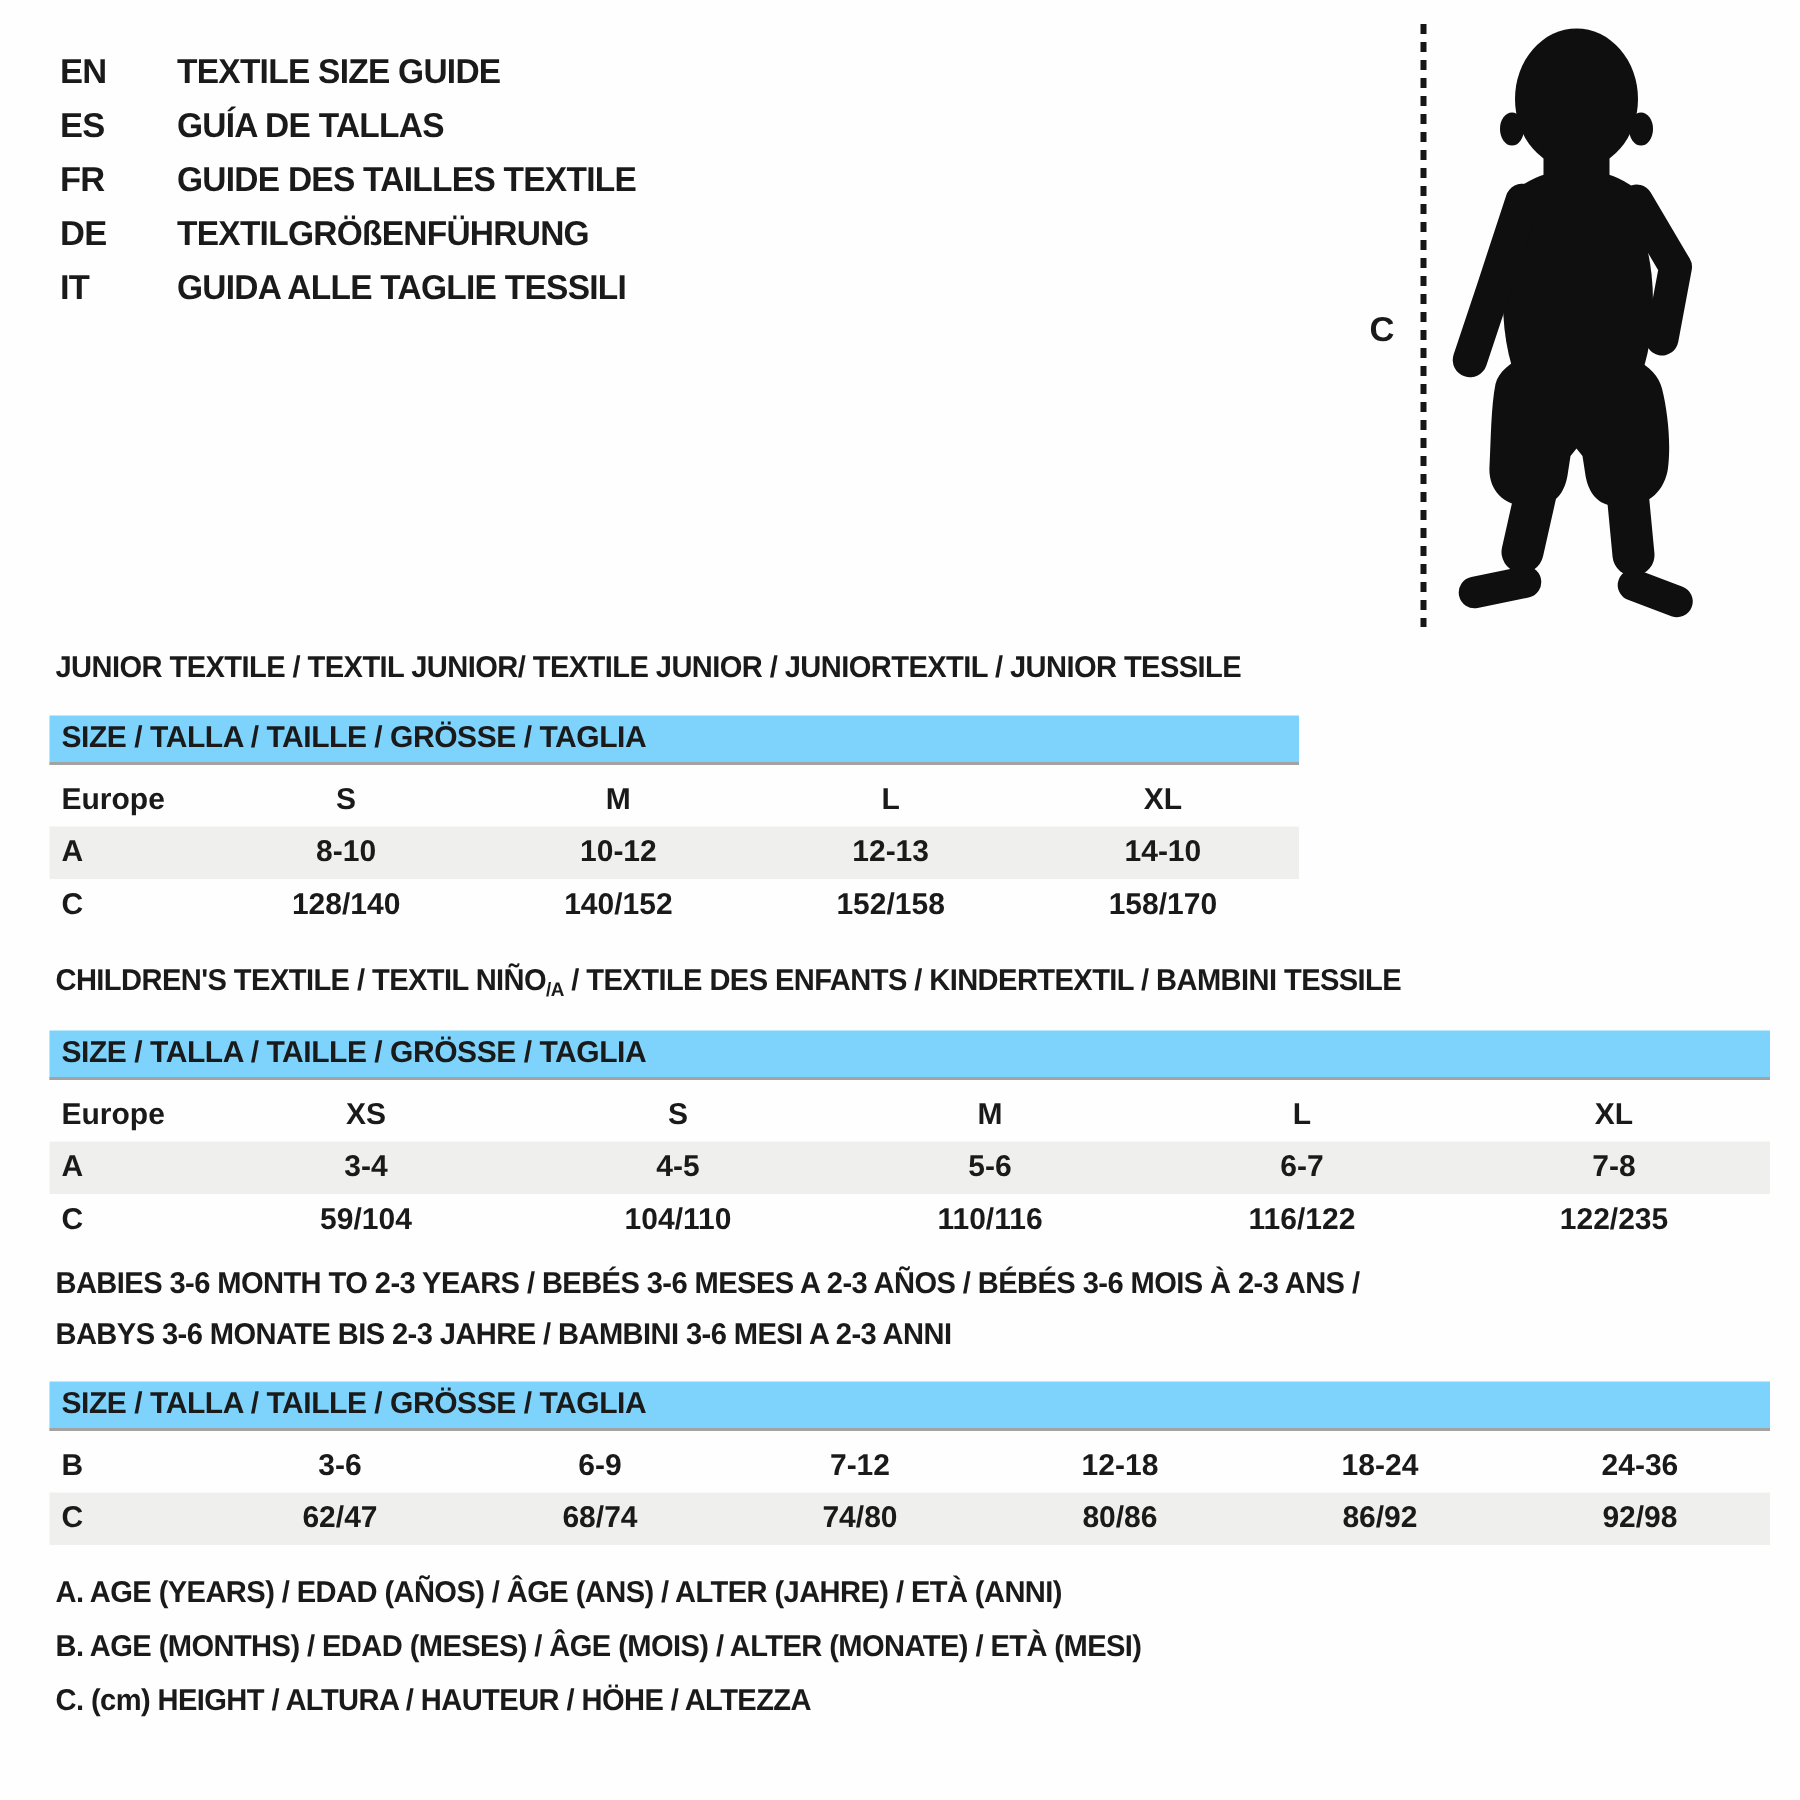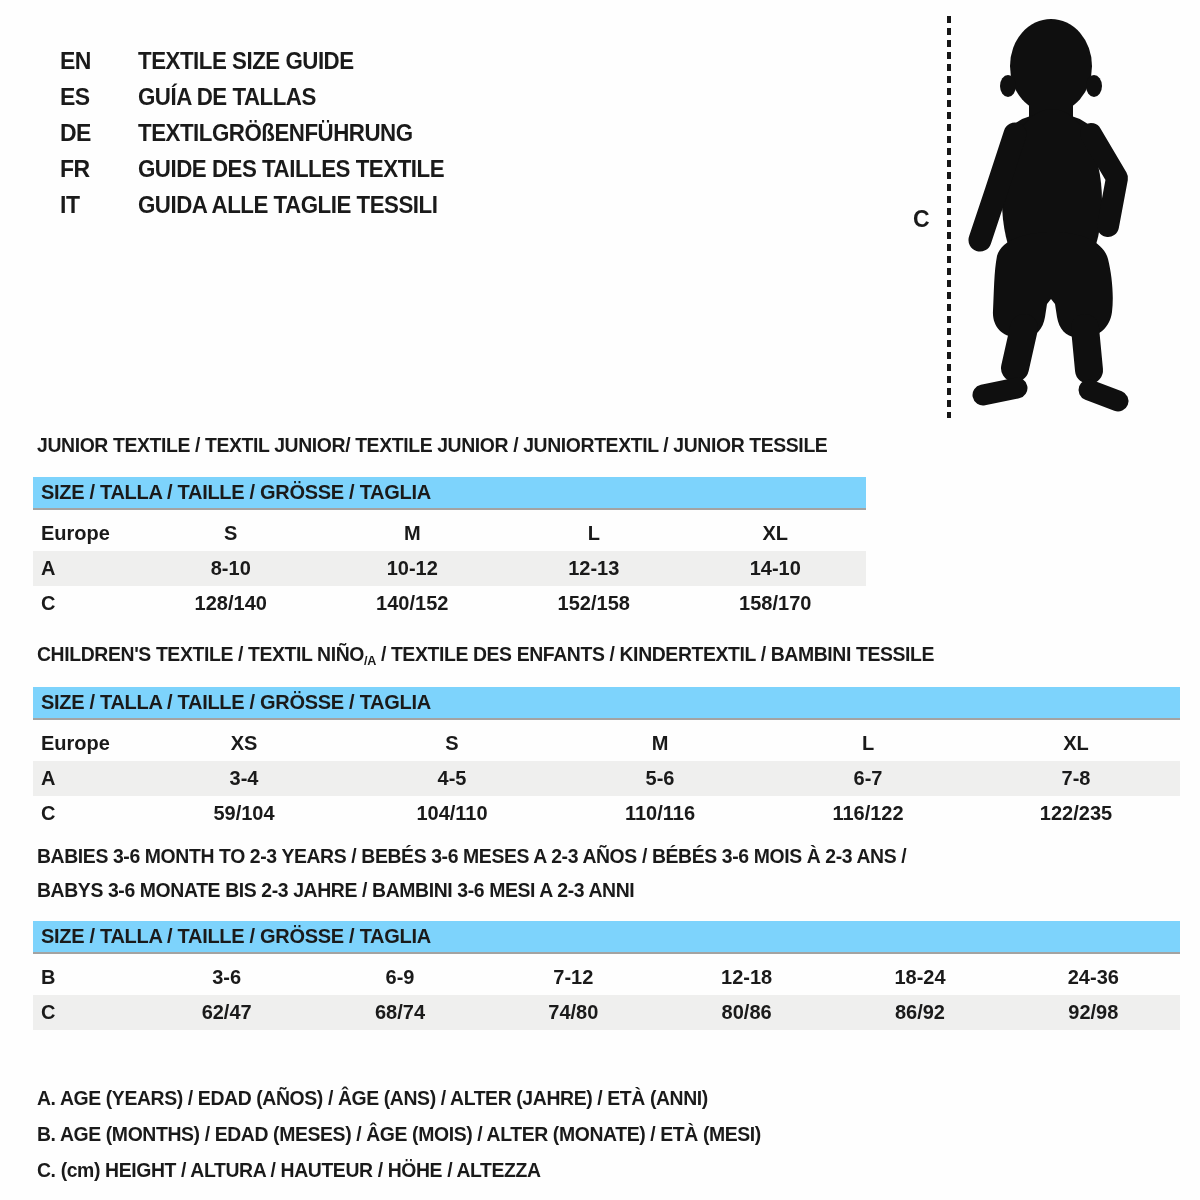--- a/index.html
+++ b/index.html
@@ -6,21 +6,21 @@
   body {
     width: 1200px; height: 1200px;
     background: #fefefe;
     font-family: "Liberation Sans", sans-serif;
     color: #1a1a1a;
     overflow: hidden;
   }
   .page { position: relative; width: 1200px; height: 1200px; background: #fefefe; }
 
   
-  .lang-block { position: absolute; left: 40px; top: 43px; margin-left: 20px; }
+  .lang-block { position: absolute; left: 40px; top: 29px; }
   .lang-row { display: flex; height: 36px; line-height: 36px; }
   .lang-code {
     width: 78px; font-size: 23px; font-weight: 700; letter-spacing: -0.5px;
   }
   .lang-label {
     font-size: 23px; font-weight: 700; letter-spacing: -0.5px; white-space: nowrap;
     transform: scaleX(0.97); transform-origin: left center;
   }
 
   
@@ -59,21 +59,21 @@
     padding-left: 8px;
     font-size: 20px; letter-spacing: -0.3px;
     margin-bottom: 6px;
   }
   .trow { display: flex; height: 35px; line-height: 35px; font-size: 20px; }
   .trow.shaded { background: #efefee; }
   .trow .lab  { width: 107px; padding-left: 8px; box-sizing: border-box; }
   .trow .cell { flex: 1; text-align: center; }
 
   
-  .legend { position: absolute; left: 37px; top: 1080px; }
+  .legend { position: absolute; left: 37px; top: 1044px; }
   .legend-line {
     height: 36px; line-height: 36px;
     font-size: 20px; font-weight: 700; letter-spacing: -0.4px; white-space: nowrap;
     transform: scaleX(0.97); transform-origin: left center;
   }
 </style>
 </head>
 <body>
 
 <div class="page">
@@ -81,26 +81,26 @@
   <div class="lang-block">
     <div class="lang-row">
       <span class="lang-code">EN</span>
       <span class="lang-label">TEXTILE SIZE GUIDE</span>
     </div>
     <div class="lang-row">
       <span class="lang-code">ES</span>
       <span class="lang-label">GUÍA DE TALLAS</span>
     </div>
     <div class="lang-row">
+      <span class="lang-code">FR</span>
+      <span class="lang-label">GUIDE DES TAILLES TEXTILE</span>
+    </div>
+    <div class="lang-row">
       <span class="lang-code">DE</span>
       <span class="lang-label">TEXTILGRÖßENFÜHRUNG</span>
-    </div>
-    <div class="lang-row">
-      <span class="lang-code">FR</span>
-      <span class="lang-label">GUIDE DES TAILLES TEXTILE</span>
     </div>
     <div class="lang-row">
       <span class="lang-code">IT</span>
       <span class="lang-label">GUIDA ALLE TAGLIE TESSILI</span>
     </div>
   </div>
 
   <span class="c-label">C</span>
   <div class="dash-line"></div>
   <svg class="baby-svg" viewBox="0 0 170 402" aria-hidden="true">

